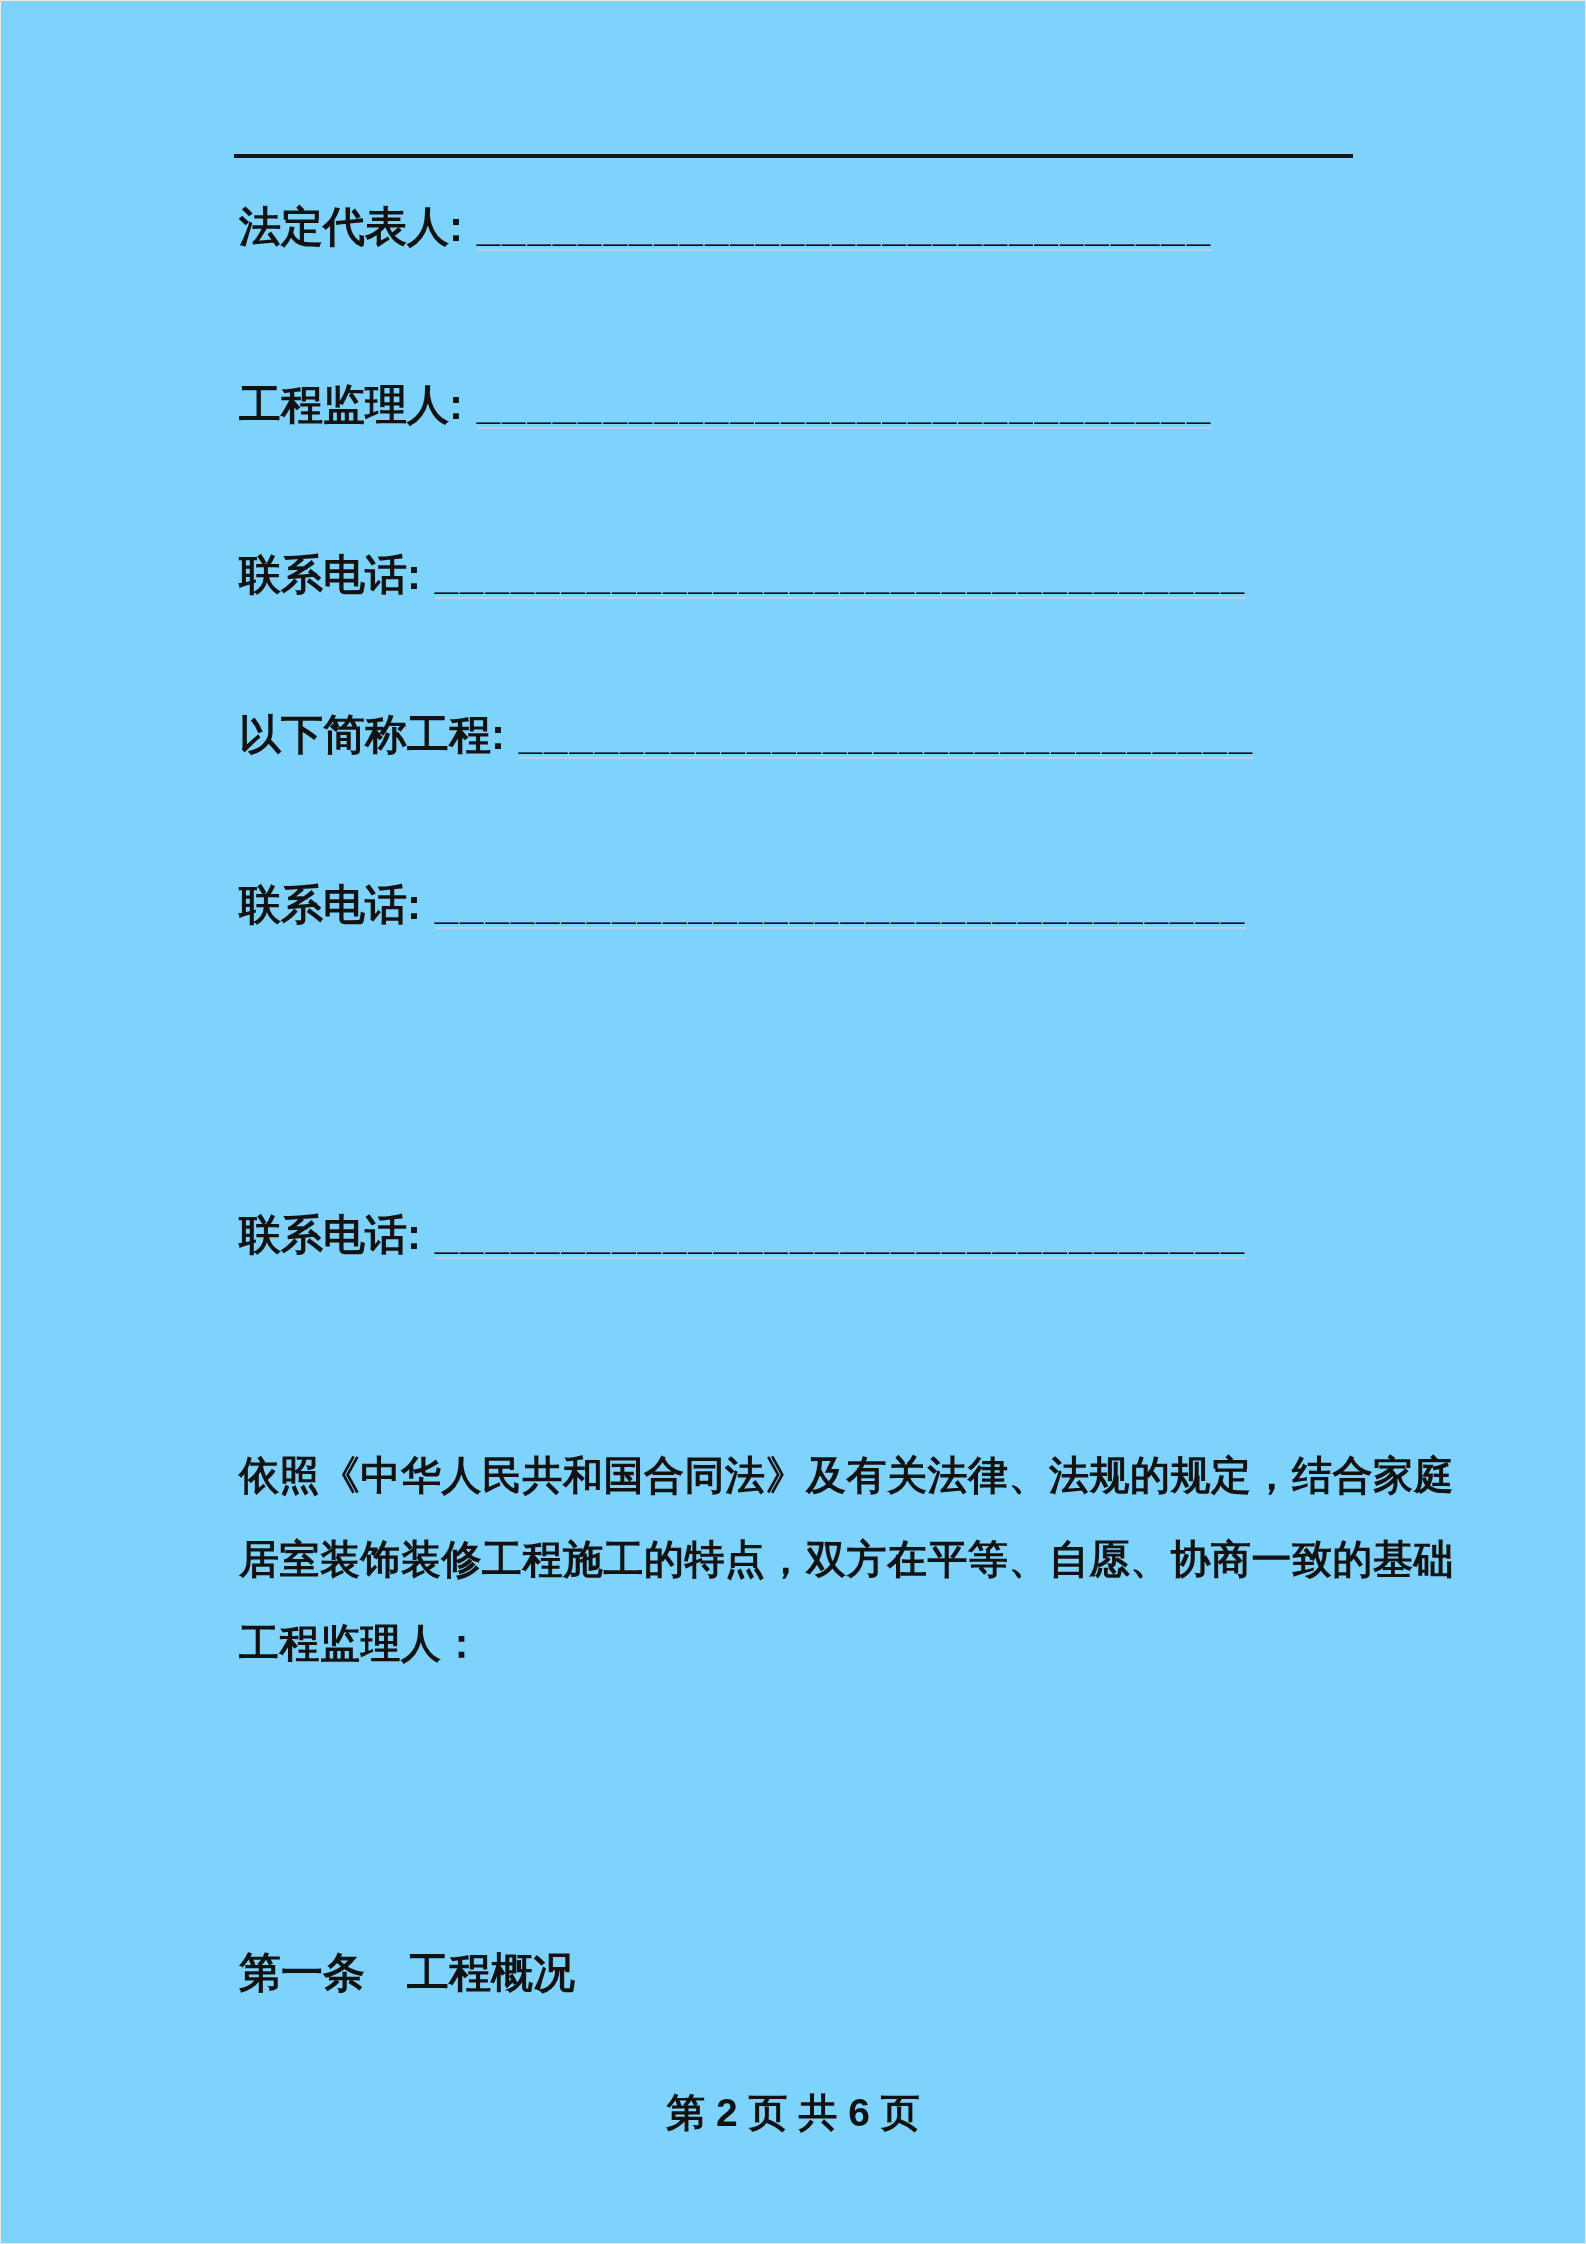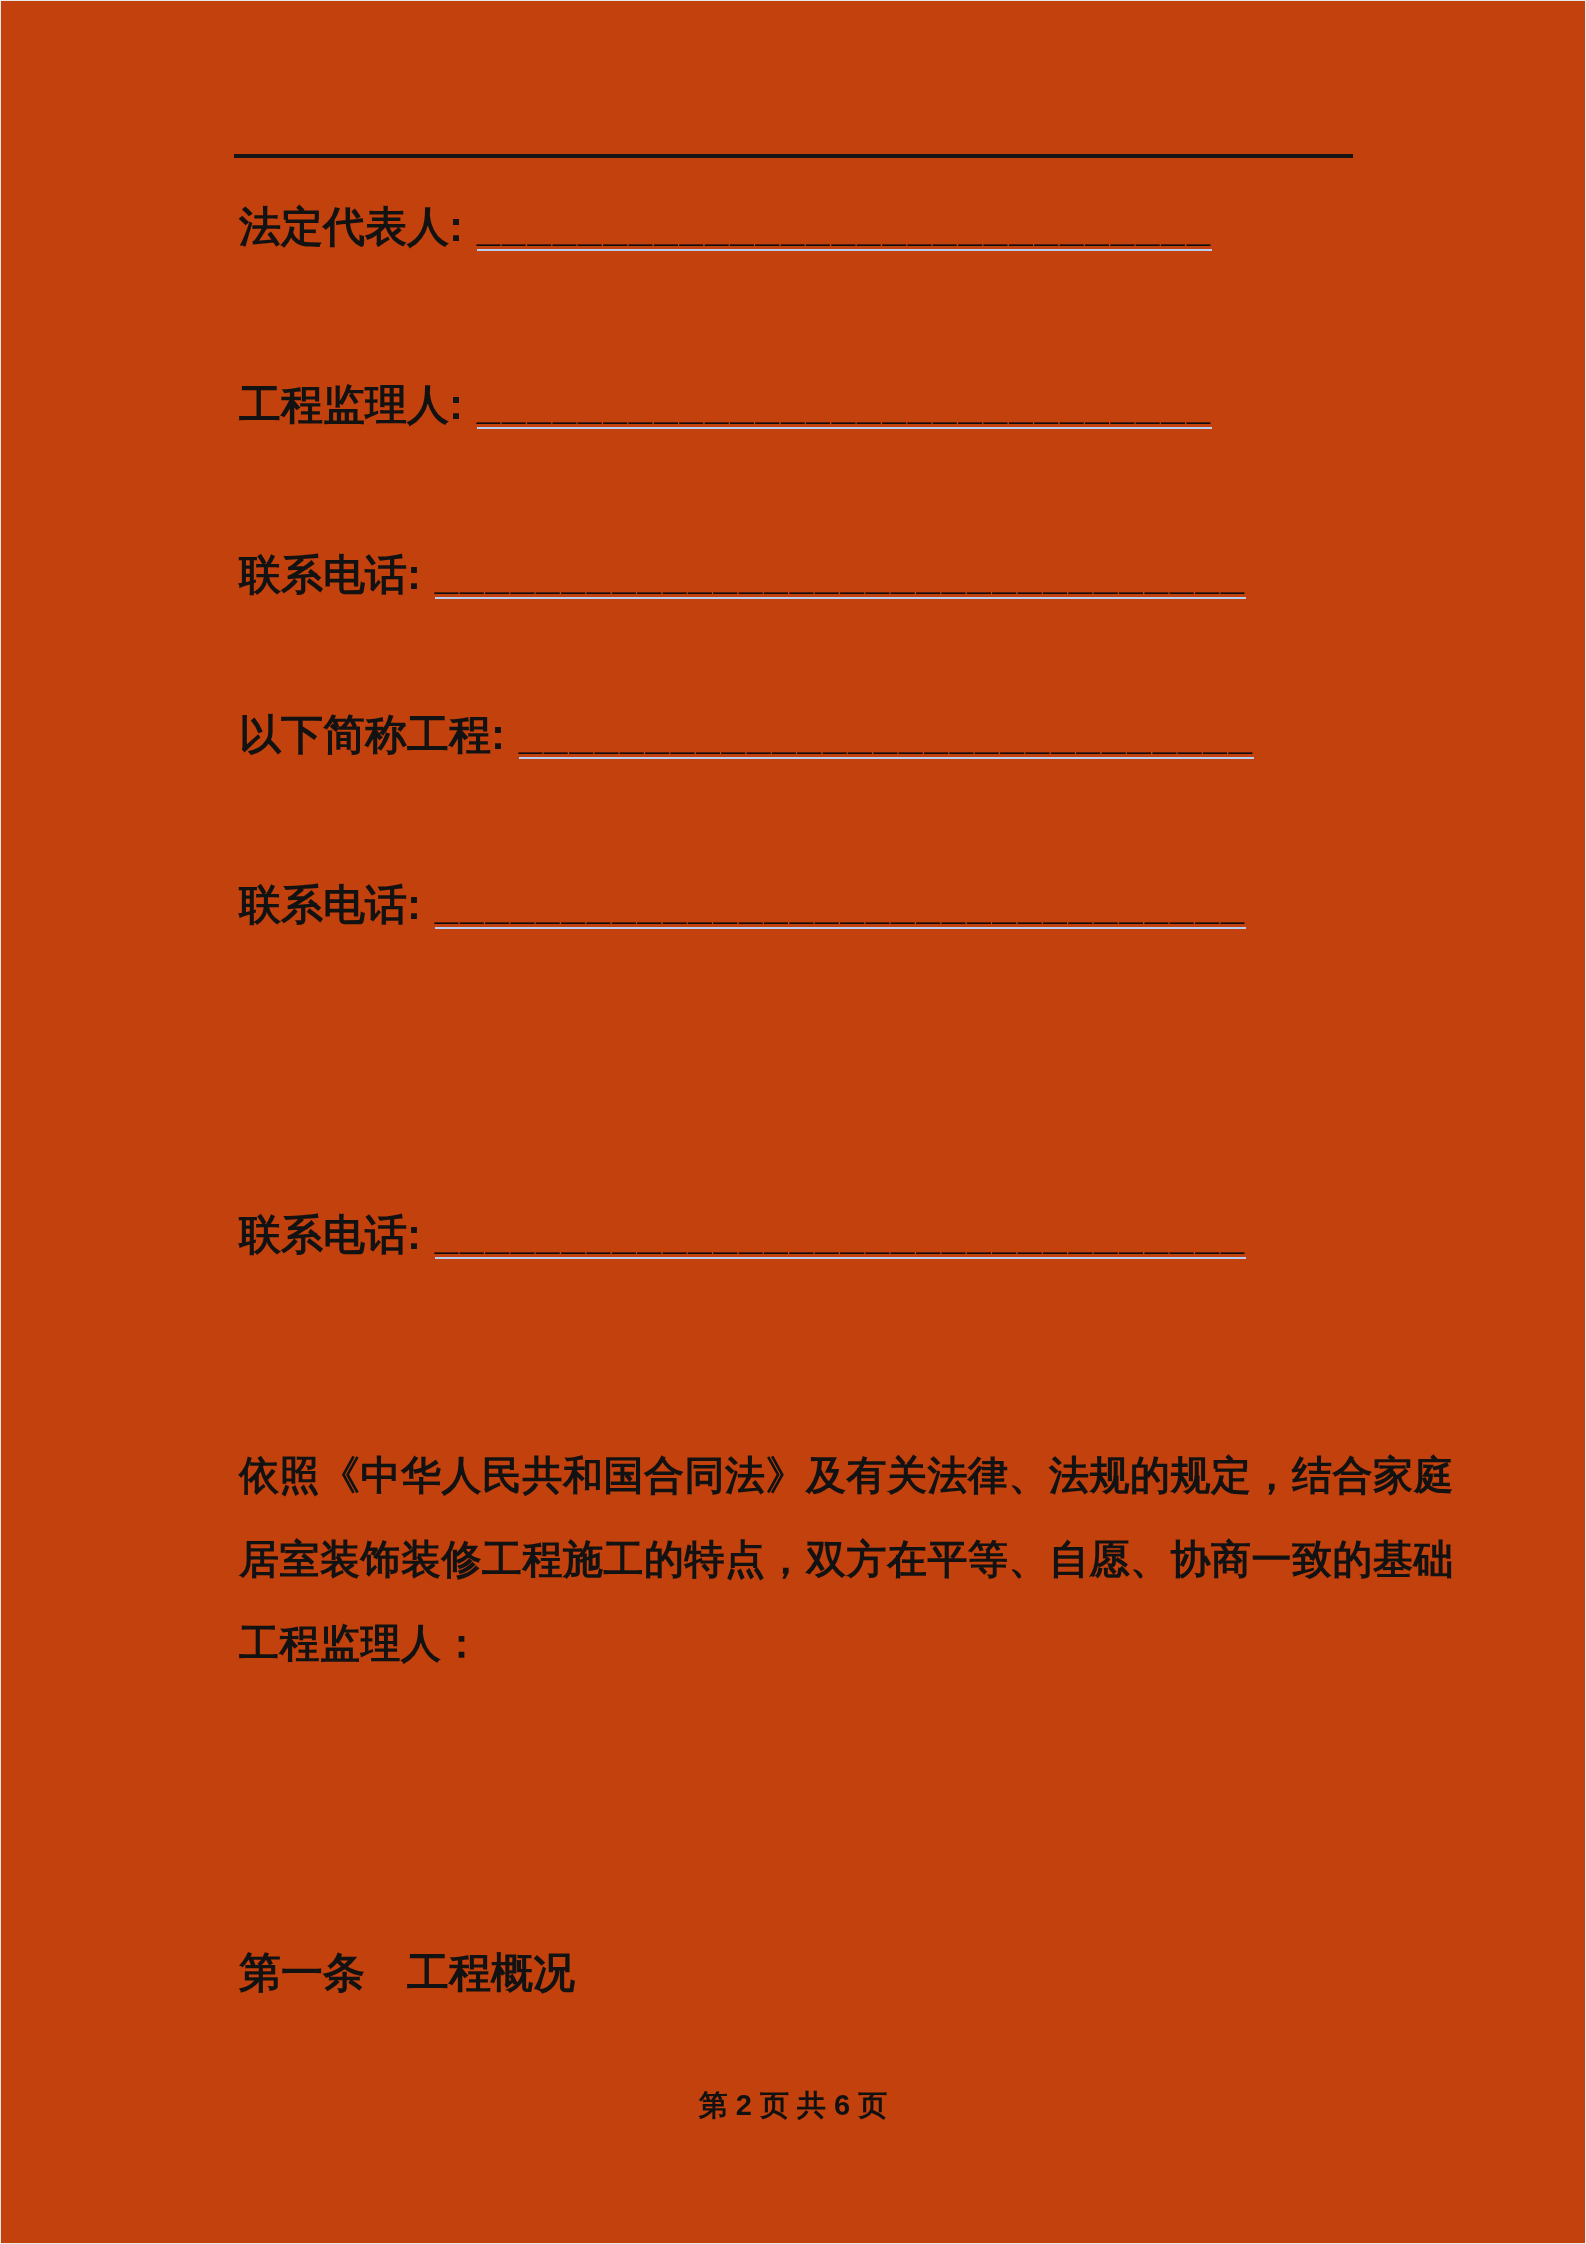--- a/index.html
+++ b/index.html
@@ -4,21 +4,21 @@
 <style>
   html, body {
     margin: 0;
     padding: 0;
     background: #ffffff;
   }
   .page {
     position: relative;
     width: 1586px;
     height: 2244px;
-    background: #c2410c;
+    background: #7dd3fc;
     box-sizing: border-box;
     border: 1px solid #e9e9e9;
     overflow: hidden;
     font-family: "Liberation Sans", "DejaVu Sans", sans-serif;
     color: #121212;
   }
   .top-rule {
     position: absolute;
     top: 153px;
     left: 233px;
@@ -76,21 +76,21 @@
     font-weight: 700;
     line-height: 1.15;
     white-space: nowrap;
   }
   .page-footer {
     position: absolute;
     top: 2085px;
     left: 0;
     width: 100%;
     text-align: center;
-    font-size: 29px;
+    font-size: 39px;
     font-weight: 700;
     color: #111111;
   }
 </style>
 </head>
 <body>
 
 <div class="page">
 
   <div class="top-rule"></div>

